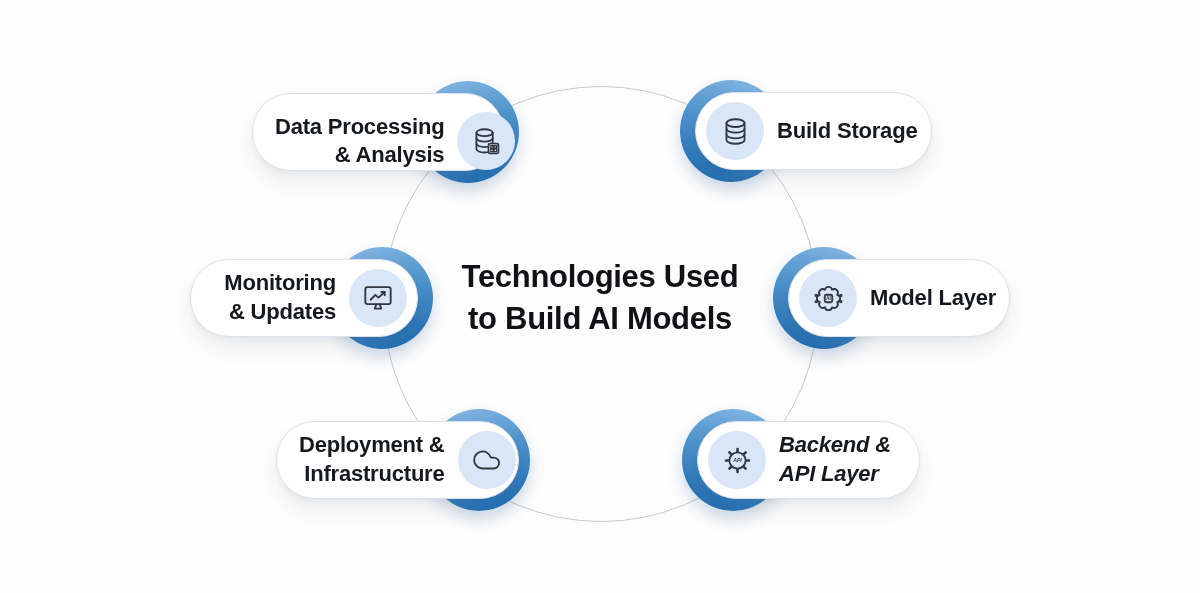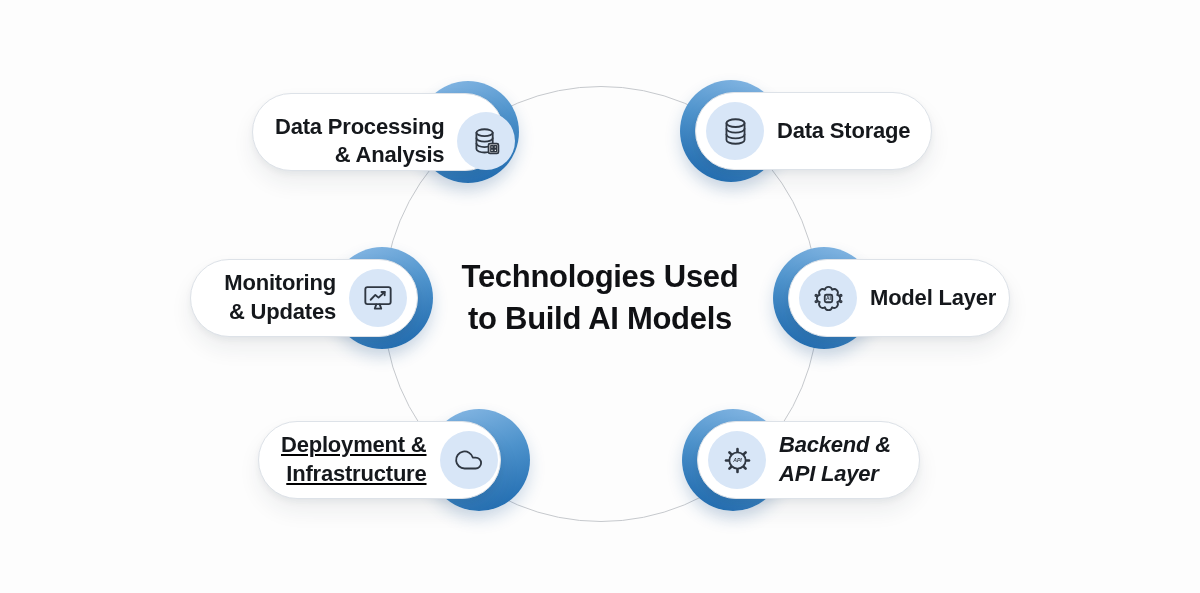--- a/index.html
+++ b/index.html
@@ -41,21 +41,21 @@
   }
   .icon-right .label{text-align:right;padding-left:22px;margin-right:13px;}
   .icon-right .badge{margin-right:10px;}
   .icon-left  .badge{margin-left:10px;}
   .icon-left  .label{text-align:left;margin-left:13px;padding-right:20px;}
   
   .n-tl-ring{left:417px;top:81px;}   .n-tl-pill{left:252px;top:93px;width:252px;align-items:flex-end;}
   .n-tr-ring{left:680px;top:80px;}   .n-tr-pill{left:695px;top:92px;width:237px;}
   .n-ml-ring{left:331px;top:247px;}  .n-ml-pill{left:190px;top:259px;width:228px;}
   .n-mr-ring{left:773px;top:247px;}  .n-mr-pill{left:788px;top:259px;width:222px;}
-  .n-bl-ring{left:428px;top:409px;}  .n-bl-pill{left:258px;top:421px;width:243px;text-decoration:underline;}
+  .n-bl-ring{left:428px;top:409px;}  .n-bl-pill{left:276px;top:421px;width:243px;}
   .n-br-ring{left:682px;top:409px;}  .n-br-pill{left:697px;top:421px;width:223px;font-style:italic;}
   .icon{stroke:#2f3742;fill:none;stroke-width:1.4;stroke-linecap:round;stroke-linejoin:round;}
   .icon text{stroke:none;fill:#2f3742;font-family:"Liberation Sans",sans-serif;font-weight:700;}
 </style>
 </head>
 <body>
 
 <div class="stage">
 
   <div class="big-circle"></div>
@@ -82,21 +82,21 @@
   <div class="ring grad-r n-tr-ring"></div>
   <div class="pill icon-left n-tr-pill">
     <span class="badge">
       <svg class="icon" width="31" height="31" viewBox="0 0 24 24">
         <ellipse cx="12" cy="5.5" rx="7" ry="3"></ellipse>
         <path d="M5 5.5v13c0 1.66 3.13 3 7 3s7-1.34 7-3v-13"></path>
         <path d="M5 9.9c0 1.66 3.13 3 7 3s7-1.34 7-3"></path>
         <path d="M5 14.3c0 1.66 3.13 3 7 3s7-1.34 7-3"></path>
       </svg>
     </span>
-    <span class="label">Data Storage</span>
+    <span class="label">Build Storage</span>
   </div>
 
   <div class="ring grad-l n-ml-ring"></div>
   <div class="pill icon-right n-ml-pill">
     <span class="label">Monitoring
 &amp; Updates</span>
     <span class="badge">
       <svg class="icon" width="32" height="32" viewBox="0 0 24 24">
         <rect x="2.5" y="3.8" width="19" height="12.8" rx="1.6"></rect>
         <polyline points="6.5 13.3, 10 9.7, 12.4 11.7, 17 7.5"></polyline>

